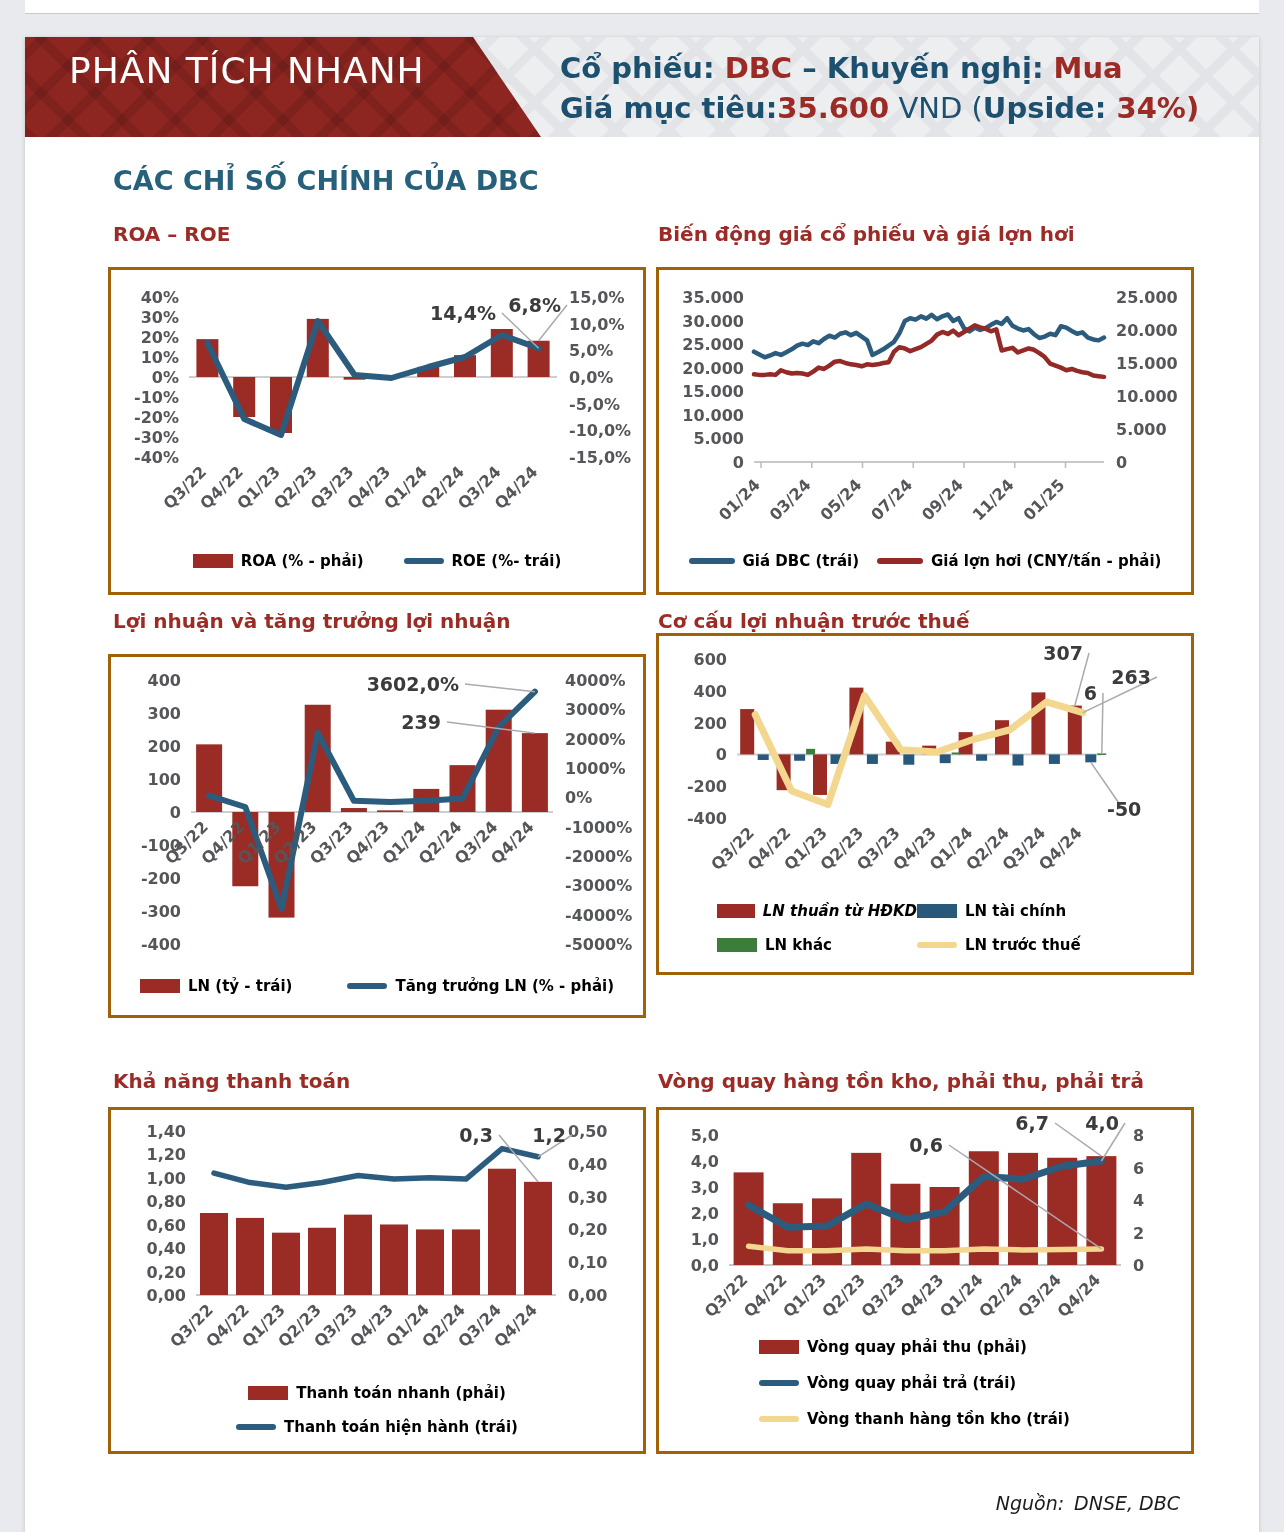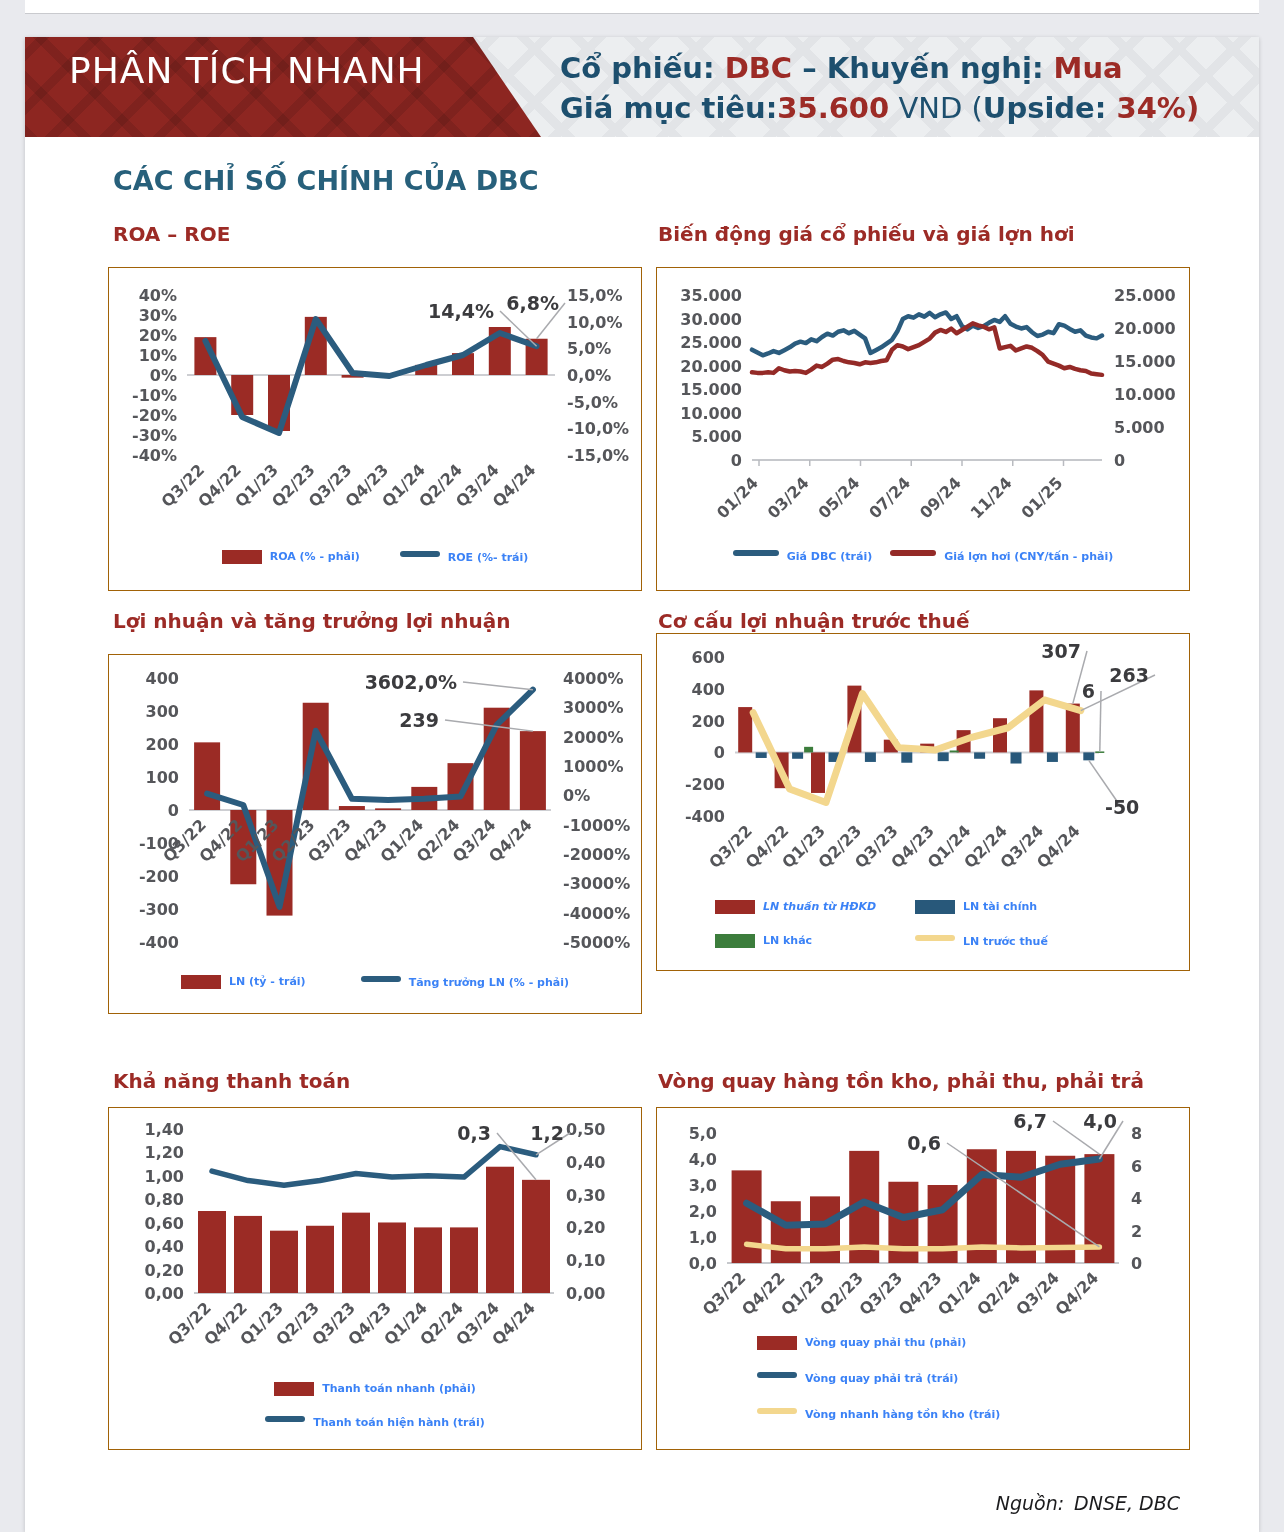--- a/index.html
+++ b/index.html
@@ -23,29 +23,29 @@
   .banner-title{position:relative;font-size:36px;font-weight:400;letter-spacing:1px;line-height:40px;}
   .banner-date{position:relative;font-size:20px;font-weight:400;margin-top:7px;}
   .banner-info{position:absolute;left:535px;top:12px;width:690px;}
   .info-line{font-size:29px;line-height:38px;white-space:nowrap;}
   .info-line + .info-line{margin-top:2px;}
   .seg-blue{color:#1d4f6e;margin-top:12px;} .seg-red{color:#9c2b26;}
   .seg-b{font-weight:800;}
   
   .section-title{position:absolute;left:88px;top:128px;font-size:27px;font-weight:800;color:#27607b;}
   .chart-title{position:absolute;font-size:20px;font-weight:700;color:#9c2b26;}
-  .panel{position:absolute;background:#fff;border:1px solid #a16207;box-sizing:content-box;}
+  .panel{position:absolute;background:#fff;border:3px solid #a16207;box-sizing:content-box;}
   .panel svg{position:absolute;left:0;top:0;overflow:visible;}
   svg text{font-family:"DejaVu Sans","Liberation Sans",sans-serif;}
   svg text.tick{font-size:16px;font-weight:700;fill:#55565a;}
   svg text.xlab{font-size:16px;font-weight:700;fill:#55565a;}
   svg text.ann{font-size:19px;font-weight:700;fill:#3b3b3e;}
   
   .leg-row{position:absolute;left:0;width:100%;display:flex;align-items:center;}
-  .leg-item{display:flex;align-items:flex-start;font-size:11px;font-weight:700;color:#3b82f6;white-space:nowrap;}
+  .leg-item{display:flex;align-items:center;font-size:15px;font-weight:700;color:#000000;white-space:nowrap;}
   .sw-bar{width:40px;height:14px;margin-right:8px;display:inline-block;}
   .sw-line{width:40px;height:6px;border-radius:3px;margin-right:8px;display:inline-block;}
   
   .source{position:absolute;right:79px;top:1455px;font-size:19px;font-style:italic;color:#1c1c1e;}
   .source .lbl{margin-right:10px;}
   
   .t0{left:88px;top:185px;} .p0{left:83px;top:230px;width:532px;height:322px;}
   .t1{left:633px;top:185px;} .p1{left:631px;top:230px;width:532px;height:322px;}
   .t2{left:88px;top:572px;} .p2{left:83px;top:617px;width:532px;height:358px;}
   .t3{left:633px;top:572px;} .p3{left:631px;top:596px;width:532px;height:336px;}
@@ -423,21 +423,21 @@
         </div>
         <div class="leg-row" style="top: 264px; justify-content: flex-start; padding-left: 100px; gap: 0px;">
           <div class="leg-item">
             <span class="sw-line" style="background: rgb(43, 92, 126);"></span>
             <span>Vòng quay phải trả (trái)</span>
           </div>
         </div>
         <div class="leg-row" style="top: 300px; justify-content: flex-start; padding-left: 100px; gap: 0px;">
           <div class="leg-item">
             <span class="sw-line" style="background: rgb(243, 215, 142);"></span>
-            <span>Vòng nhanh hàng tồn kho (trái)</span>
+            <span>Vòng thanh hàng tồn kho (trái)</span>
           </div>
         </div>
       </div>
 
     <div class="source">
       <span class="lbl">Nguồn:</span><span>DNSE, DBC</span>
     </div>
 
   </div>
 </div>

